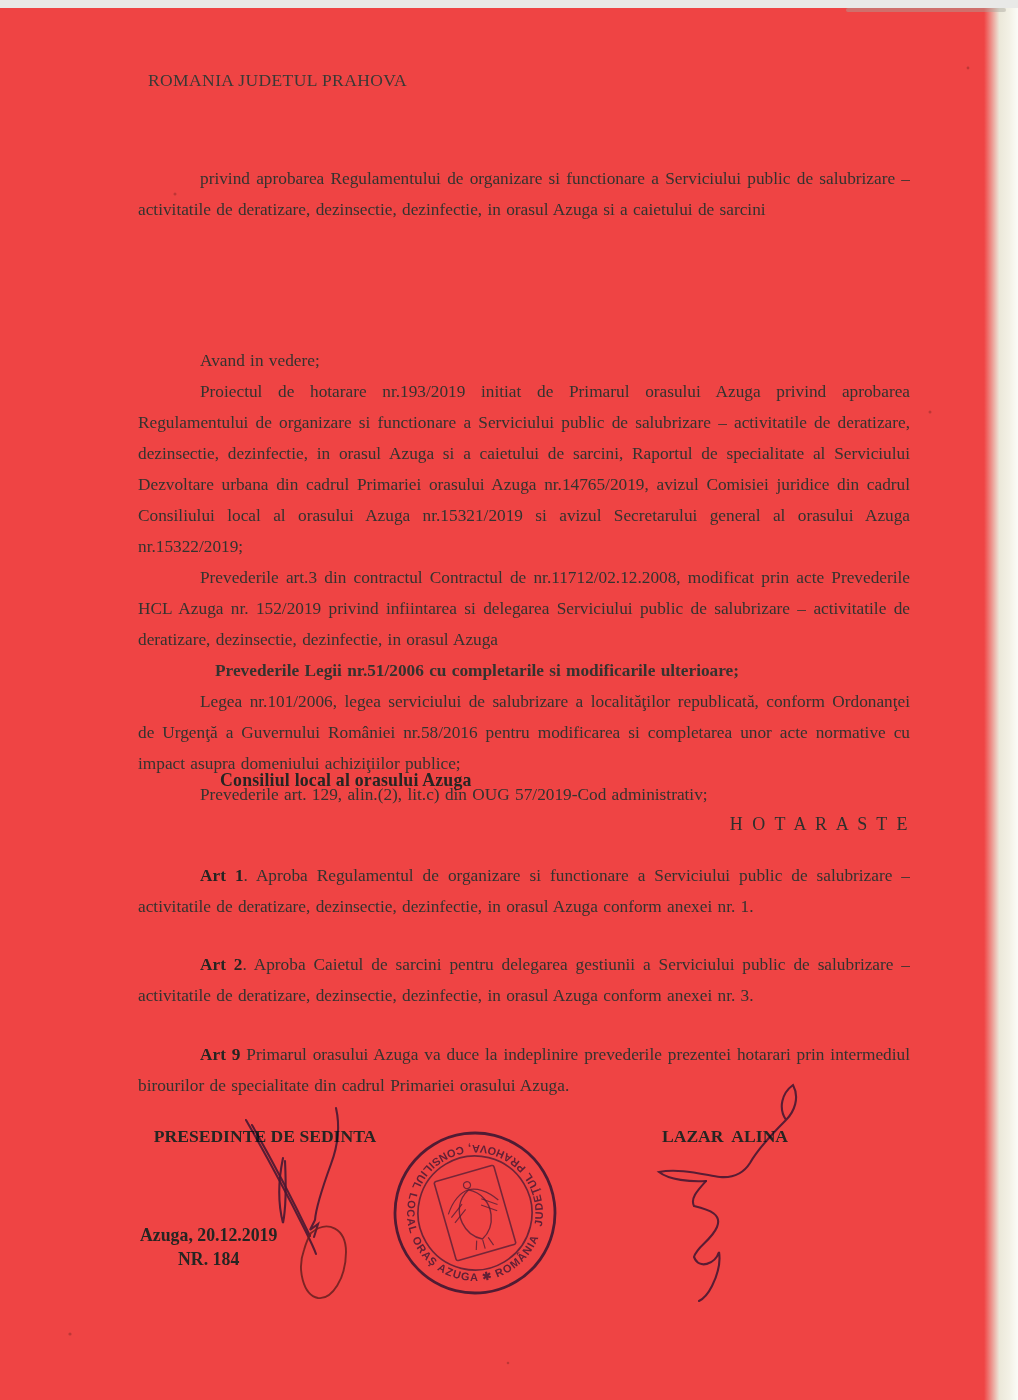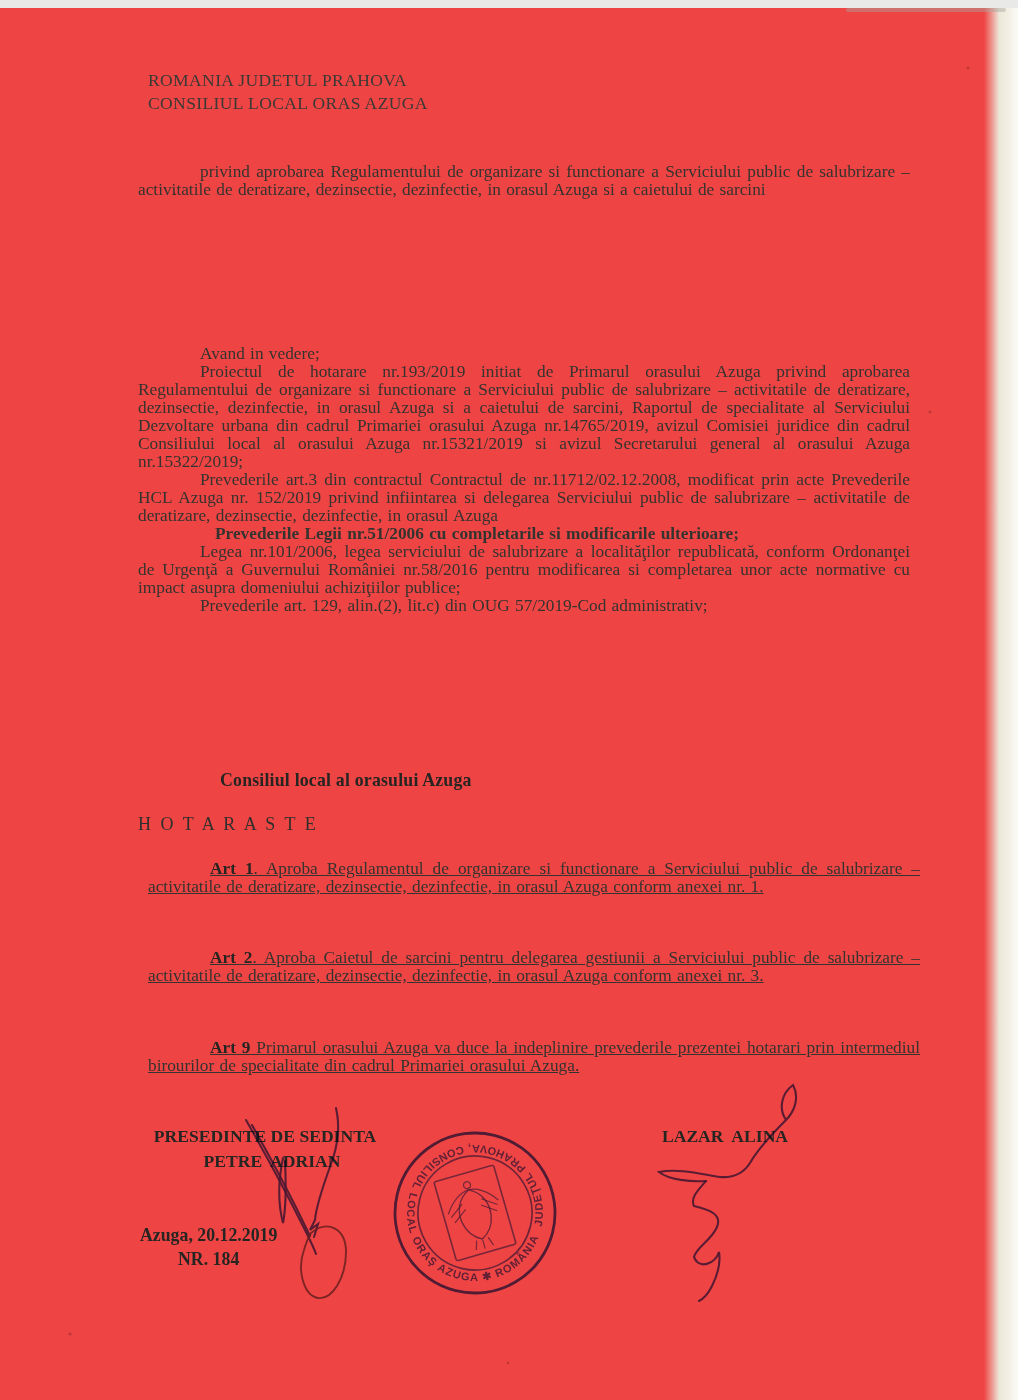--- a/index.html
+++ b/index.html
@@ -20,35 +20,35 @@
   .header {
     position:absolute; left:148px; top:61px;
     font-size:17.5px; line-height:23px; letter-spacing:.4px; color:#3a3935;
   }
   .doc-title-wrap { position:absolute; left:138px; top:155px; width:772px; }
   .doc-title {
     text-align:center; font-weight:700; font-size:18.5px;
     letter-spacing:2px; color:#2a2926; margin:0 0 4px 0;
   }
   .para {
-    font-size:17.3px; line-height:18px; text-align:justify;
+    font-size:17.3px; line-height:31px; text-align:justify;
     text-indent:62px; margin:0; word-spacing:1px;
   }
   .preamble { position:absolute; left:138px; top:337px; width:772px; }
   .preamble .indent-lg { text-indent:77px;font-weight:bold; }
   .legal { position:absolute; left:138px; top:718px; width:772px; }
   .council {
     position:absolute; left:220px; top:762px;
     font-weight:700; font-size:17.8px; color:#262522; letter-spacing:.2px;
   }
   .decides {
     position:absolute; left:138px; top:806px; width:772px;
-    text-align:left; font-size:18px; letter-spacing:2.5px; color:#302f2c;
+    text-align:right; font-size:18px; letter-spacing:2.5px; color:#302f2c;
   }
-  .article { position:absolute; left:148px; width:772px;text-decoration:underline; }
+  .article { position:absolute; left:138px; width:772px; }
   .article .lead { font-weight:700; color:#262522; }
   #art1 { top:852px; } #art2 { top:941px; } #art3 { top:1031px; }
   .sig {
     position:absolute; top:1116px; text-align:center;
     font-weight:700; font-size:17.6px; line-height:25px; color:#262522;
   }
   .sig-left  { left:140px; width:250px; }
   .sig-right { left:478px; width:432px; }
   .sig .sig-name { white-space:pre; }
   .sig-left  .sig-name { margin-left:14px; }
@@ -78,21 +78,20 @@
 </head>
 <body>
 
 <div class="page">
 
   <div class="edge-right"></div>
   <div class="edge-top"></div>
 
   <div class="header">
     <div>ROMANIA JUDETUL PRAHOVA</div>
-    <div>CONSILIUL LOCAL ORAS AZUGA</div>
   </div>
 
   <div class="doc-title-wrap">
     <p class="para">privind aprobarea Regulamentului de organizare si functionare a Serviciului public de salubrizare – activitatile de deratizare, dezinsectie, dezinfectie, in orasul Azuga si a caietului de sarcini</p>
   </div>
 
   <div class="preamble">
     <p class="para">Avand in vedere;</p>
     <p class="para">Proiectul de hotarare nr.193/2019 initiat de Primarul orasului Azuga privind aprobarea Regulamentului de organizare si functionare a Serviciului public de salubrizare – activitatile de deratizare, dezinsectie, dezinfectie, in orasul Azuga si a caietului de sarcini, Raportul de specialitate al Serviciului Dezvoltare urbana din cadrul Primariei orasului Azuga nr.14765/2019, avizul Comisiei juridice din cadrul Consiliului local al orasului Azuga nr.15321/2019 si avizul Secretarului general al orasului Azuga nr.15322/2019;</p>
     <p class="para">Prevederile art.3 din contractul Contractul de nr.11712/02.12.2008, modificat prin acte Prevederile HCL Azuga nr. 152/2019 privind infiintarea si delegarea Serviciului public de salubrizare – activitatile de deratizare, dezinsectie, dezinfectie, in orasul Azuga</p>
@@ -107,21 +106,20 @@
   <div class="decides">H O T A R A S T E</div>
 
   <p class="para article" id="art1"><span class="lead">Art 1</span><span>. Aproba Regulamentul de organizare si functionare a Serviciului public de salubrizare – activitatile de deratizare, dezinsectie, dezinfectie, in orasul Azuga conform anexei nr. 1.</span></p>
 
   <p class="para article" id="art2"><span class="lead">Art 2</span><span>. Aproba Caietul de sarcini pentru delegarea gestiunii a Serviciului public de salubrizare – activitatile de deratizare, dezinsectie, dezinfectie, in orasul Azuga conform anexei nr. 3.</span></p>
 
   <p class="para article" id="art3"><span class="lead">Art 9</span><span> Primarul orasului Azuga va duce la indeplinire prevederile prezentei hotarari prin intermediul birourilor de specialitate din cadrul Primariei orasului Azuga.</span></p>
 
   <div class="sig sig-left">
     <div>PRESEDINTE DE SEDINTA</div>
-    <div class="sig-name">PETRE  ADRIAN</div>
   </div>
 
   <div class="sig sig-right">
     <div class="sig-name">LAZAR  ALINA</div>
   </div>
 
   <div class="footer">
     <div>Azuga, 20.12.2019</div>
     <div>NR. 184</div>
   </div>

